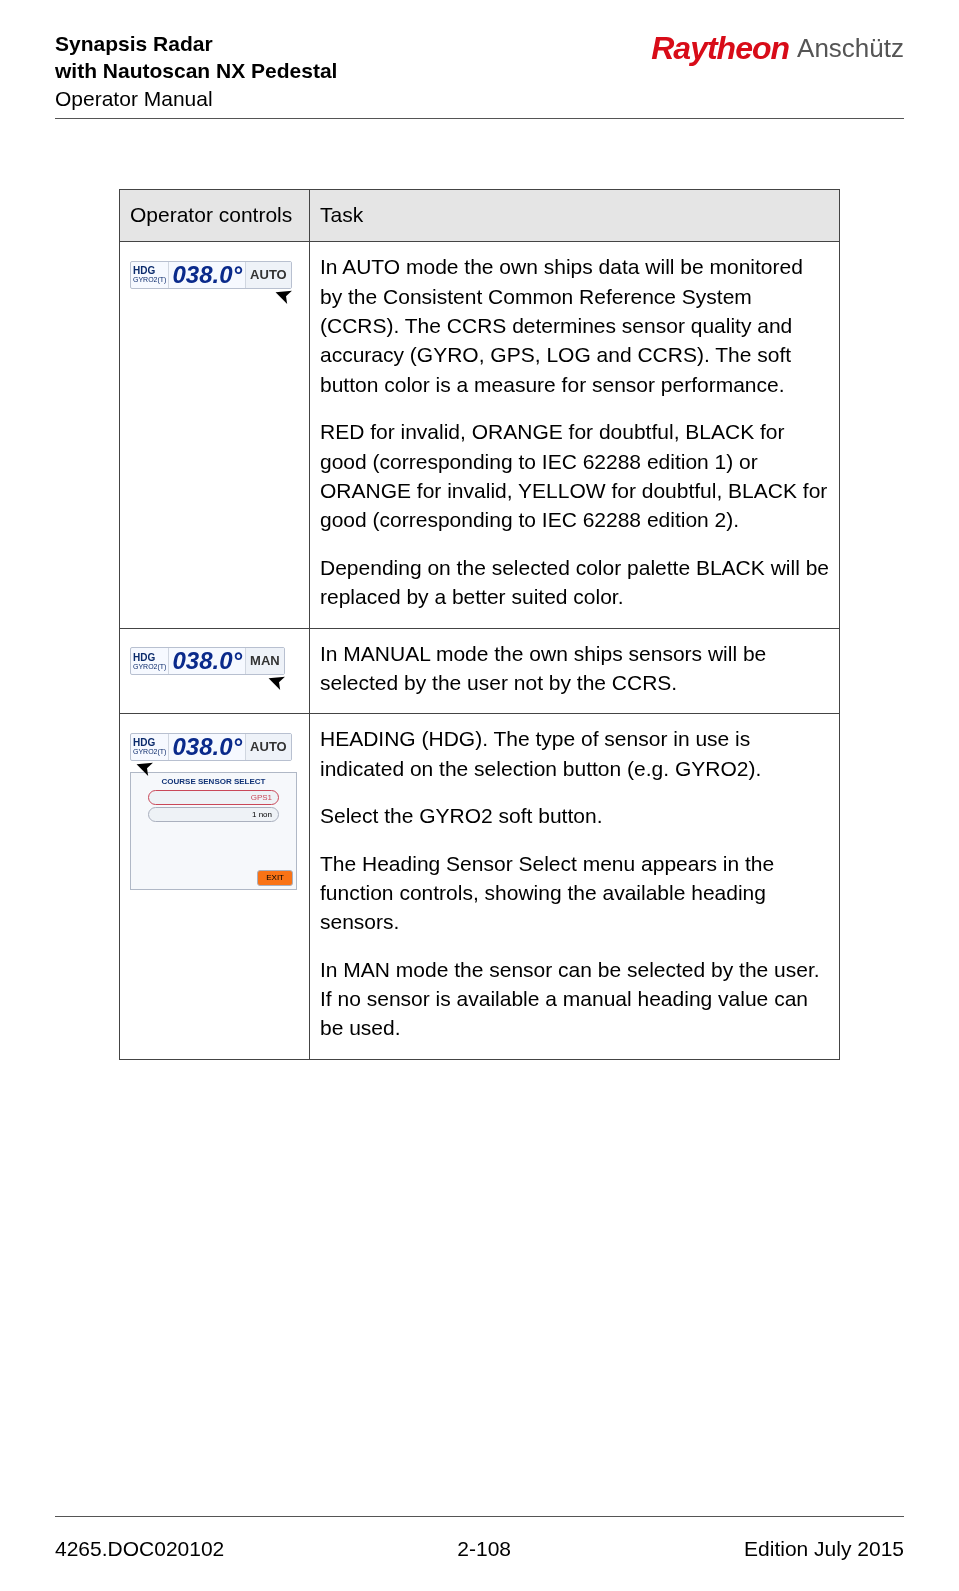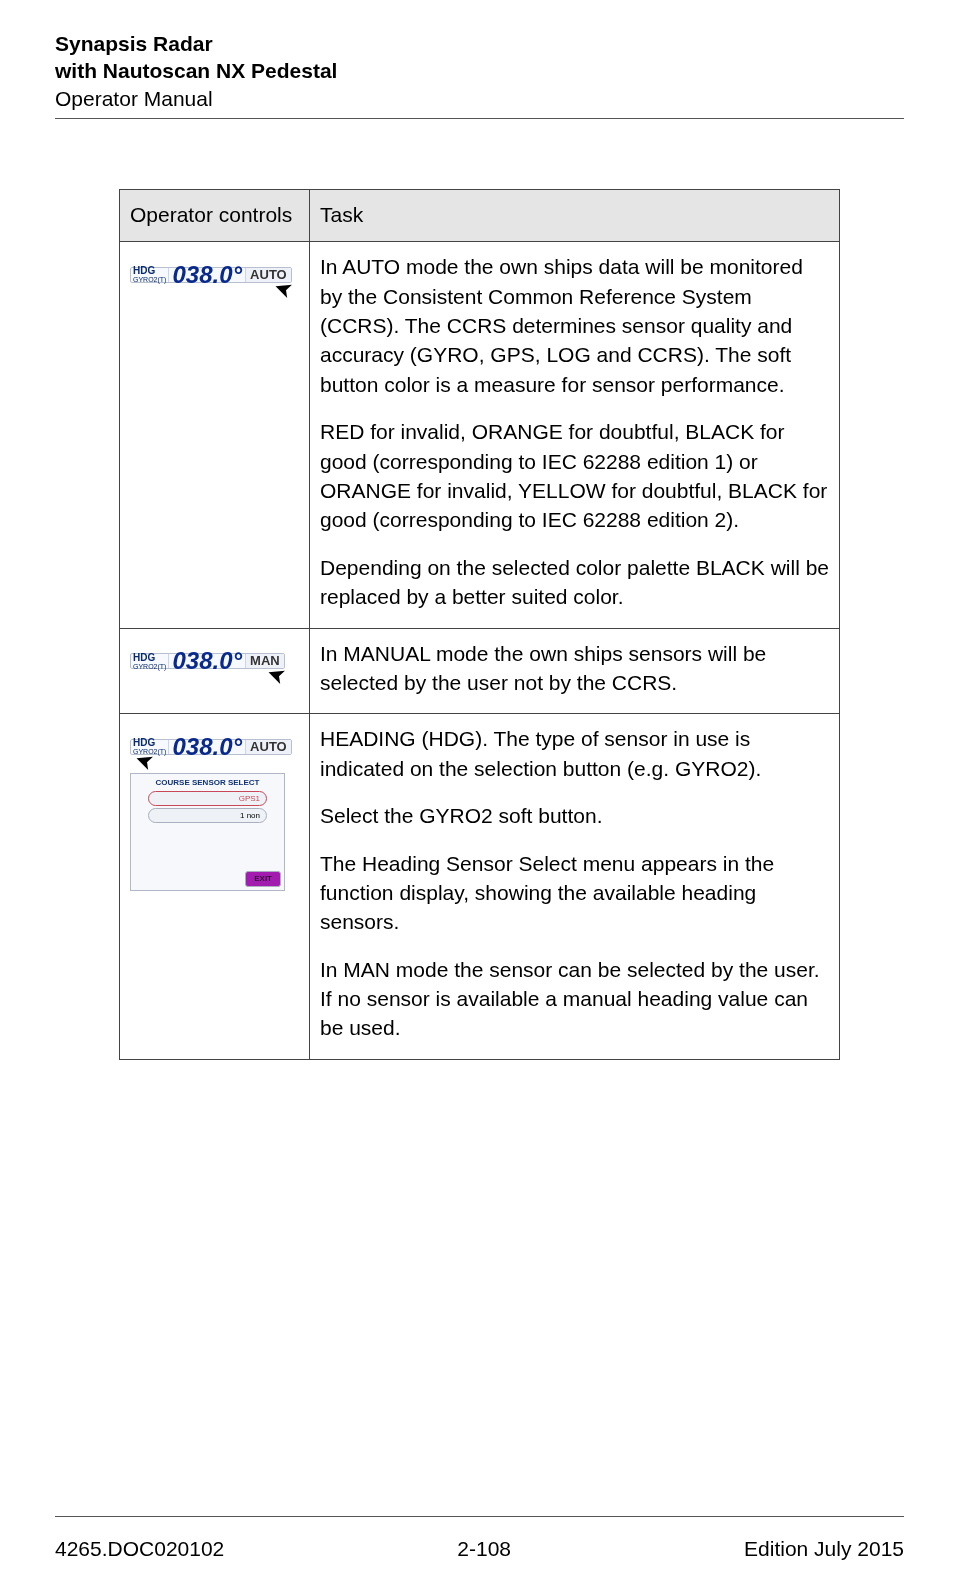--- a/index.html
+++ b/index.html
@@ -70,21 +70,21 @@
     .task-cell p { margin-bottom: 18px; }
     .task-cell p:last-child { margin-bottom: 4px; }
 
     .hdg-widget {
       display: inline-flex;
       align-items: stretch;
       font-family: Arial, sans-serif;
       background: #f6f9ff;
       border: 1px solid #b8c0d0;
       border-radius: 2px;
-      height: 16px;
+      height: 28px;
       margin-top: 8px;
       position: relative;
     }
     .hdg-left {
       display: flex;
       flex-direction: column;
       justify-content: center;
       padding: 0 2px;
       border-right: 1px solid #d0d6e0;
     }
@@ -111,22 +111,22 @@
     }
     .cursor-arrow {
       position: absolute;
       font-size: 22px;
       line-height: 1;
       transform: scaleX(-1) rotate(-20deg);
       pointer-events: none;
     }
 
     .sensor-menu {
-      margin-top: 18px;
-      width: 155px;
+      margin-top: 11px;
+      width: 167px;
       background: #f6f8fb;
       border: 1px solid #b0b8c6;
       font-size: 9px;
       padding: 3px;
     }
     .sensor-menu .title {
       text-align: center;
       font-weight: bold;
       color: #113377;
       font-size: 8px;
@@ -141,21 +141,21 @@
       text-align: right;
       font-size: 8px;
     }
     .sensor-opt.sel { color: #c94858; border-color: #c94858; }
     .sensor-exit {
       text-align: right;
       margin-top: 48px;
     }
     .sensor-exit .btn {
       display: inline-block;
-      background: #a21caf;
+      background: #f97316;
       border: 1px solid #aab0be;
       border-radius: 3px;
       padding: 1px 8px;
       font-size: 8px;
     }
 
     .footer-area {
       position: absolute;
       bottom: 30px;
       left: 55px;
@@ -176,20 +176,24 @@
 </head>
 <body>
 
 <div class="page">
   <div class="header-row">
     <div class="doc-title">
       <div class="bold">Synapsis Radar</div>
       <div class="bold">with Nautoscan NX Pedestal</div>
       <div>Operator Manual</div>
     </div>
+    <div class="logo-block">
+      <span class="raytheon-text">Raytheon</span>
+      <span class="anschutz-text">Anschütz</span>
+    </div>
   </div>
   <hr class="hr-sep">
 
   <table class="content-table">
     <colgroup>
         <col class="col-left">
         <col class="col-right">
       </colgroup>
     <thead>
       <tr>
@@ -252,21 +256,21 @@
             <div class="sensor-opt sel">GPS1</div>
             <div class="sensor-opt">1 non</div>
             <div class="sensor-exit">
               <span class="btn">EXIT</span>
             </div>
           </div>
         </td>
         <td class="task-cell">
           <p>HEADING (HDG). The type of sensor in use is indicated on the selection button (e.g. GYRO2).</p>
           <p>Select the GYRO2 soft button.</p>
-          <p>The Heading Sensor Select menu appears in the function display, showing the available heading sensors.</p>
+          <p>The Heading Sensor Select menu appears in the function controls, showing the available heading sensors.</p>
           <p>In MAN mode the sensor can be selected by the user. If no sensor is available a manual heading value can be used.</p>
         </td>
       </tr>
 
     </tbody>
   </table>
 </div>
 
 <div class="footer-area">
   <hr class="hr-foot">

